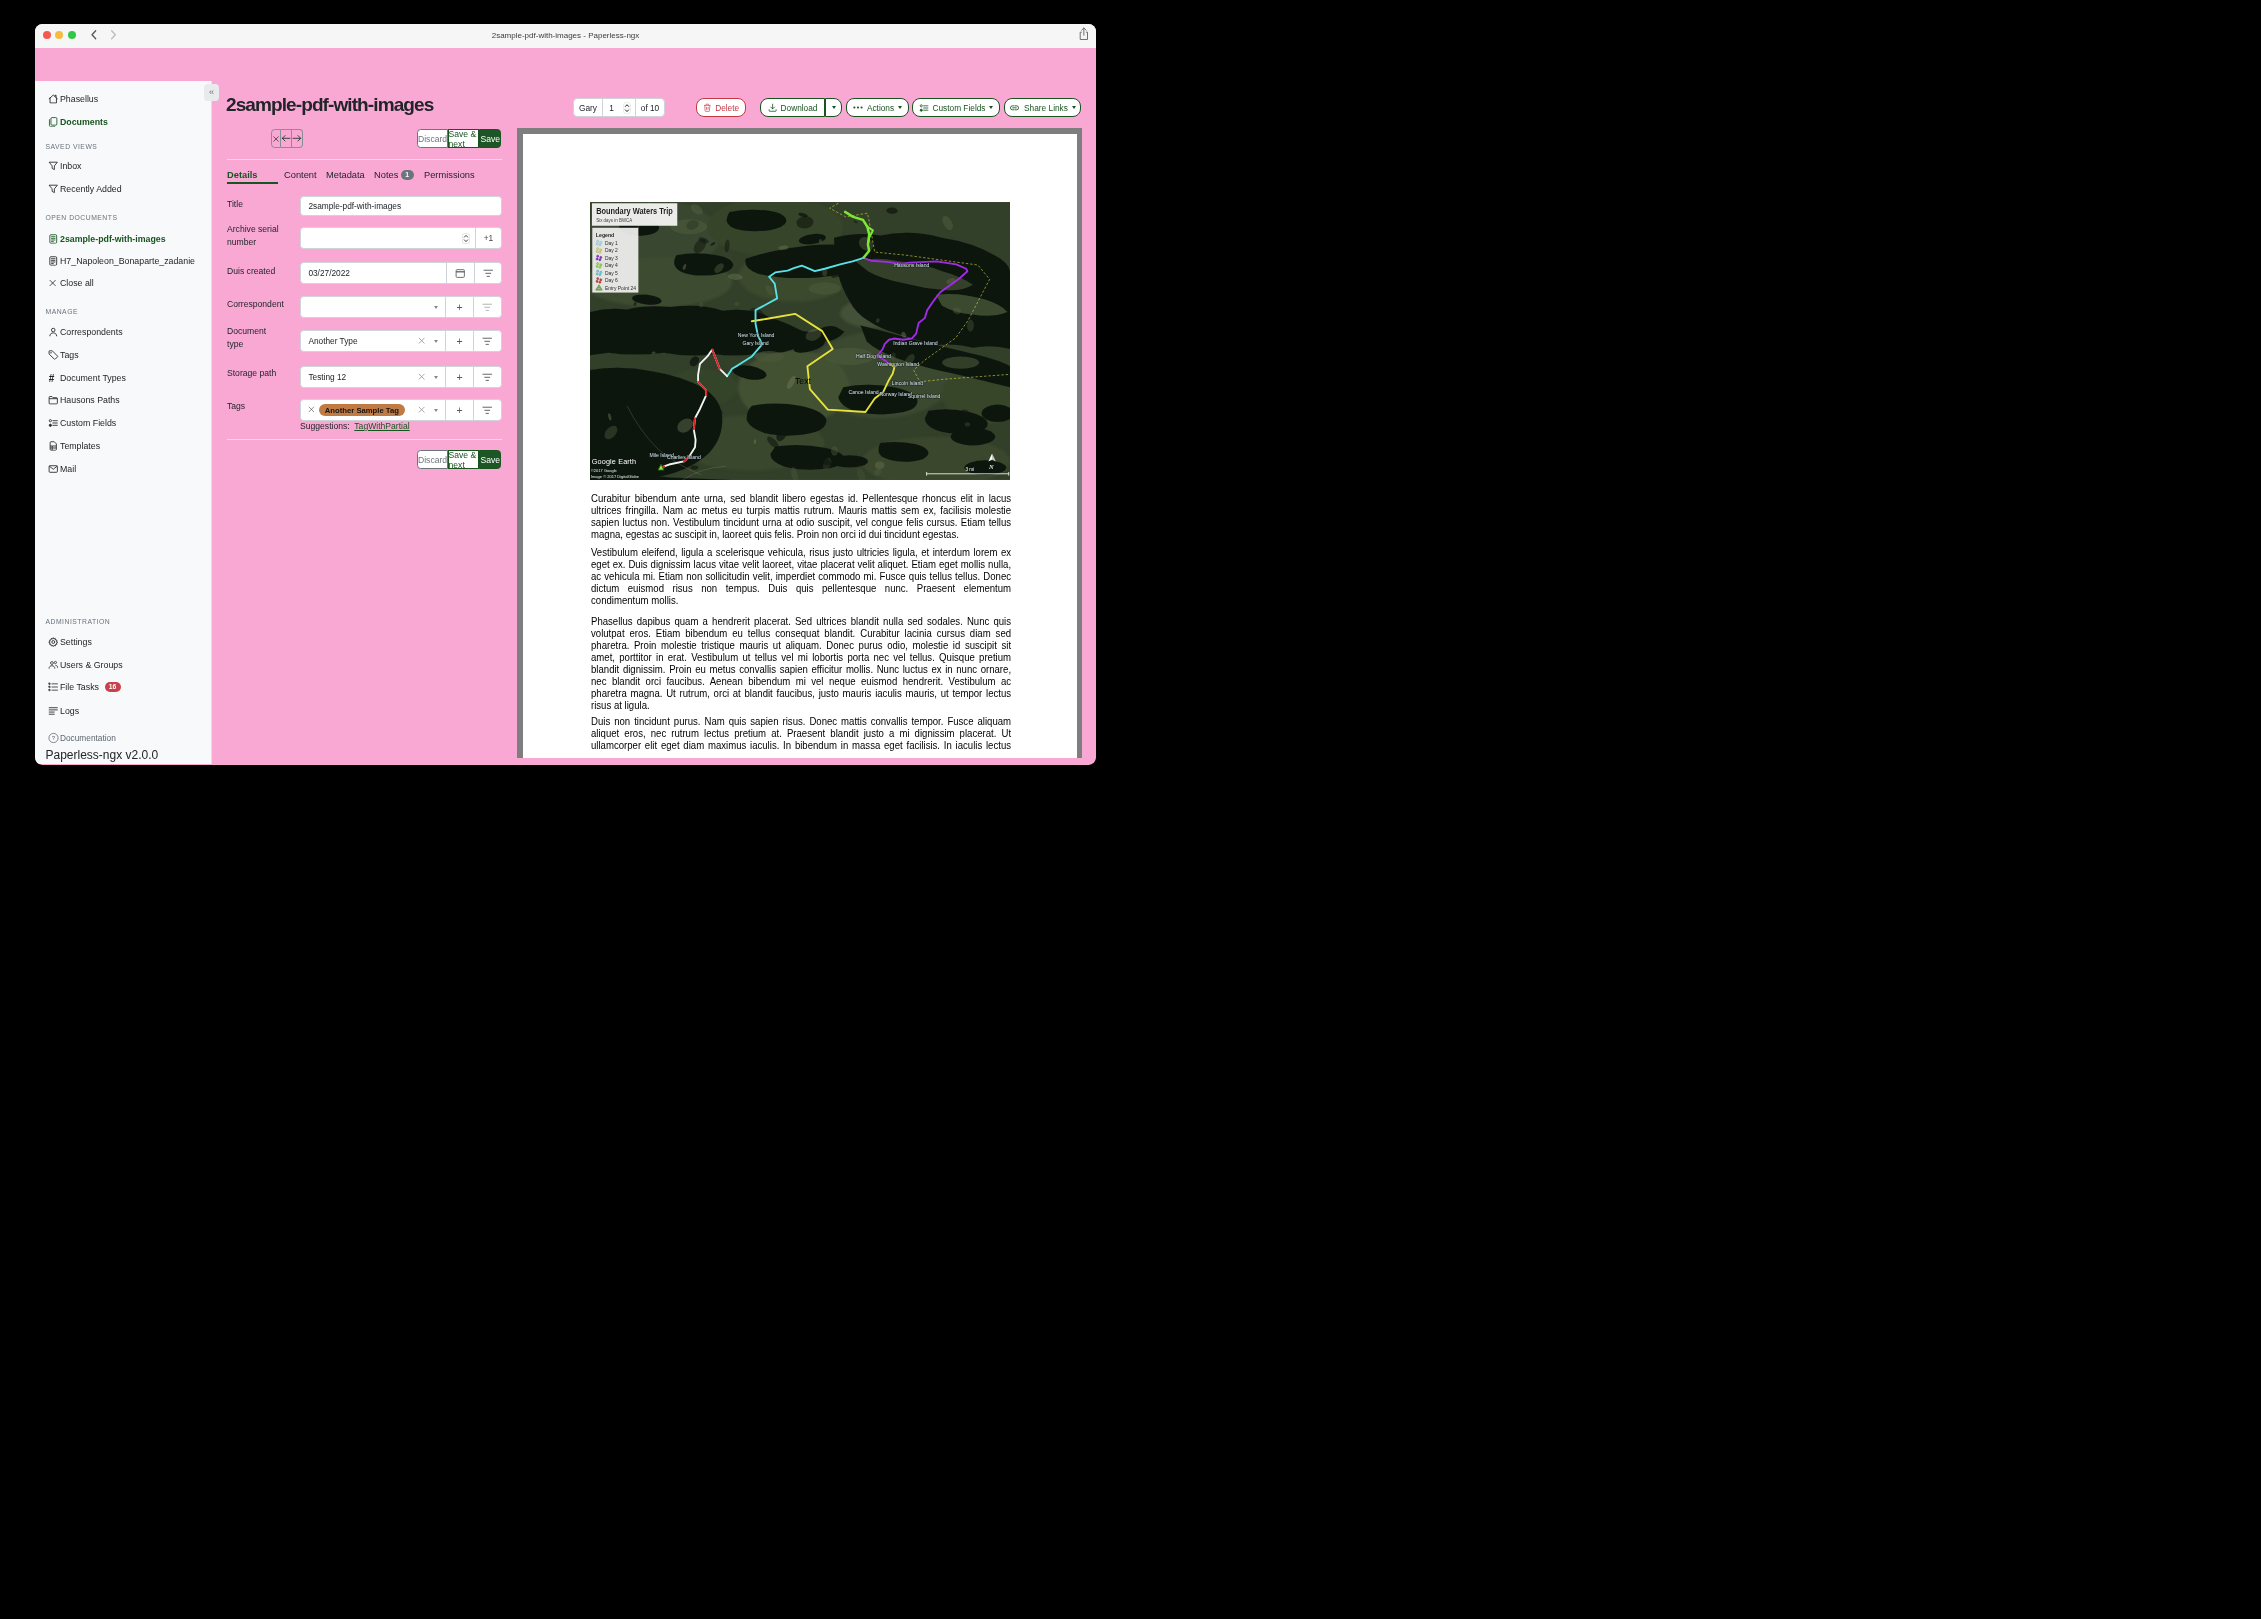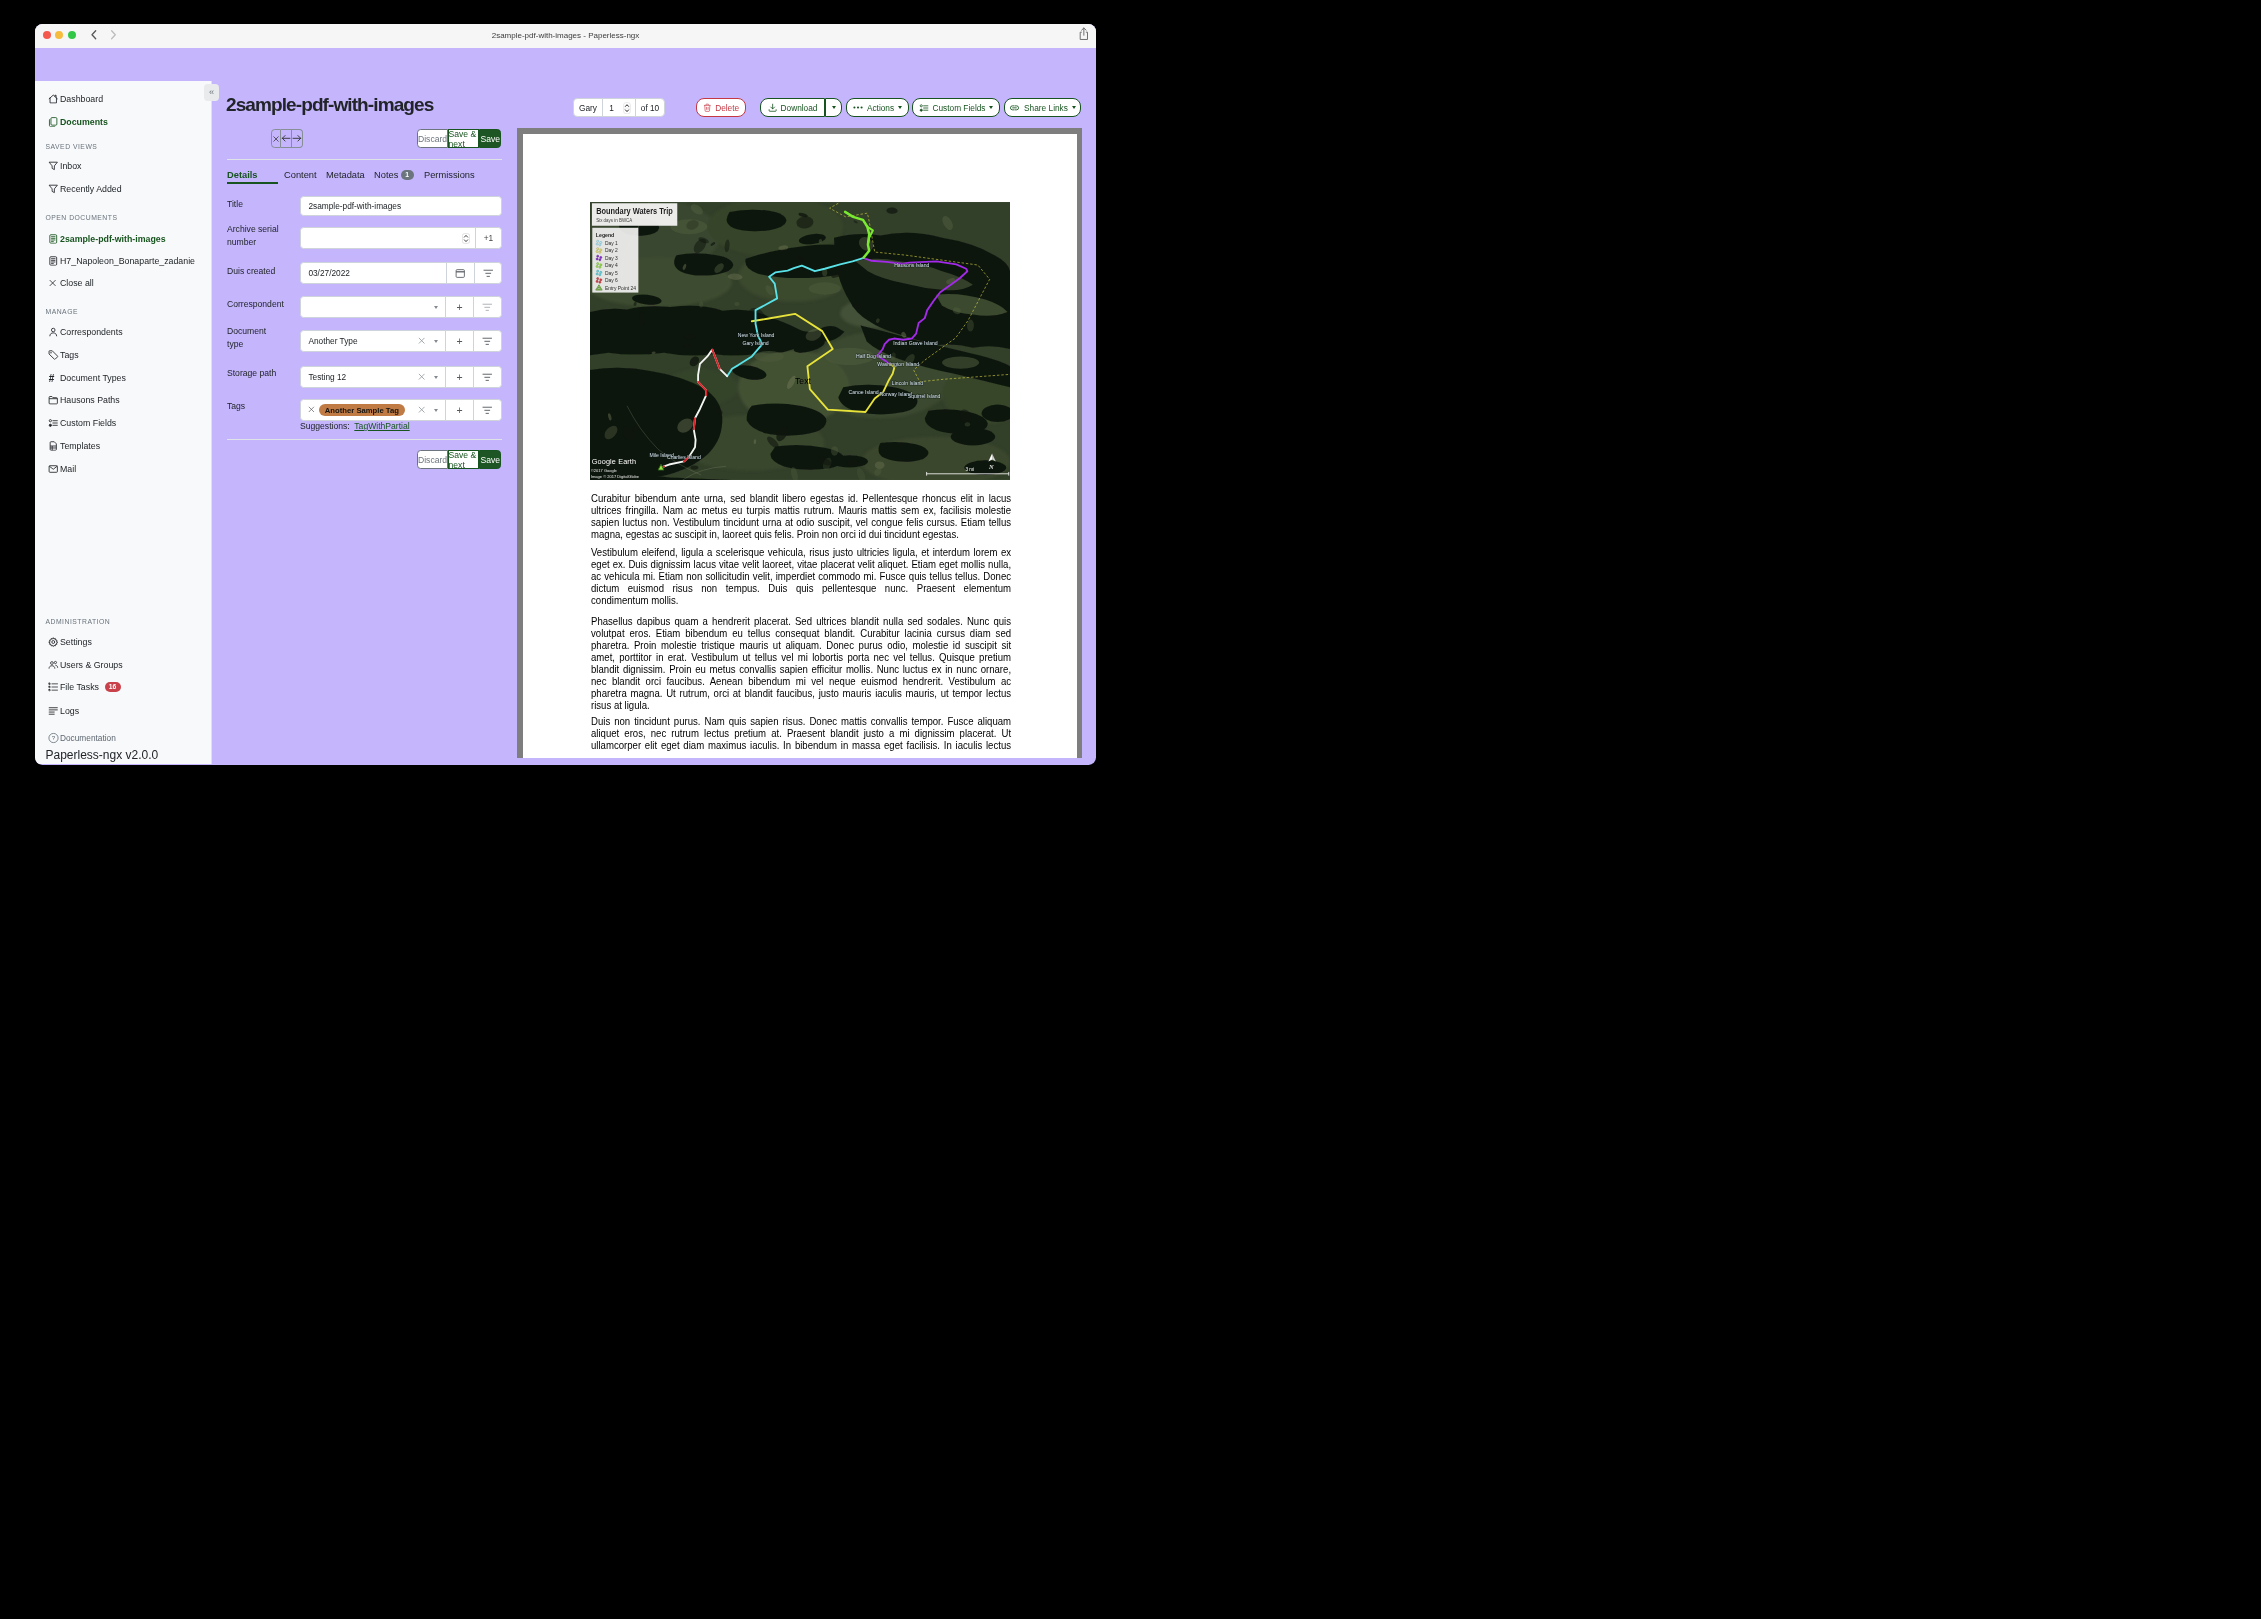--- a/index.html
+++ b/index.html
@@ -1,17 +1,17 @@
 <!DOCTYPE html>
 <html style="font-size:10px"><head>
 <meta charset="utf-8">
 <style>
 * { margin:0; padding:0; box-sizing:border-box; }
 html,body { width:1131px; height:810px; background:#000; font-family:"Liberation Sans",sans-serif; }
-#win { position:absolute; left:35px; top:24px; width:1061px; height:741px; background:#c4b5fd; border-radius:7.4px; overflow:hidden; }
+#win { position:absolute; left:35px; top:24px; width:1061px; height:741px; background:#f9a8d4; border-radius:7.4px; overflow:hidden; }
 
 #tbar { position:absolute; left:0; top:0; width:100%; height:23.5px; background:#f6f6f6; }
 .tl { position:absolute; top:6.8px; width:8px; height:8px; border-radius:50%; }
 #tl-r { left:8px; background:#f5594e; }
 #tl-y { left:20.4px; background:#f6bc3e; }
 #tl-g { left:33px; background:#33c748; }
 #tchev-l { position:absolute; left:53px; top:4.3px; }
 #tchev-r { position:absolute; left:72px; top:4.3px; }
 #ttitle { position:absolute; left:0; top:0; width:100%; height:23.5px; line-height:24px; text-align:center; font-size:8px; font-weight:500; color:#3c3c3e; }
 #tshare { position:absolute; left:1043px; top:3.4px; }
@@ -99,21 +99,21 @@
           <path d="M9.5 1.8 V13.5"></path>
           <path d="M5.8 5.2 L9.5 1.6 L13.2 5.2"></path>
         </g>
       </svg>
 </div>
 <div id="side">
  <div class="sitem" style="top:10.4px">
         <svg width="10.5" height="10.5" viewBox="0 0 16 16">
           <path d="M1.8 7.6 L8 2 L14.2 7.6 M3.1 6.5 V14 H12.9 V6.5 M10.6 3.5 V2.3 H12.3 V5" stroke="#212529" stroke-width="1.3" fill="none" stroke-linejoin="round" stroke-linecap="round"></path>
         </svg>
-        <span class="lb">Dashboard</span>
+        <span class="lb">Phasellus</span>
       </div>
  <div class="sitem green" style="top:33px">
         <svg width="10.5" height="10.5" viewBox="0 0 16 16">
           <g stroke="#17541f" stroke-width="1.3" fill="none" stroke-linejoin="round">
             <rect x="4.5" y="1.3" width="9" height="11.5" rx="1.6"></rect>
             <path d="M3.2 3.5 a1.8 1.8 0 0 0-1 1.6 v8 a1.9 1.9 0 0 0 1.9 1.9 h5.4 a1.8 1.8 0 0 0 1.6-1"></path>
           </g>
         </svg>
         <span class="lb">Documents</span>
       </div>

